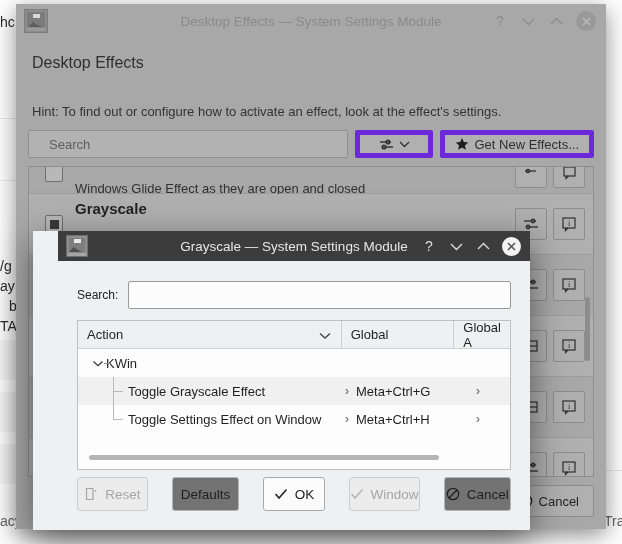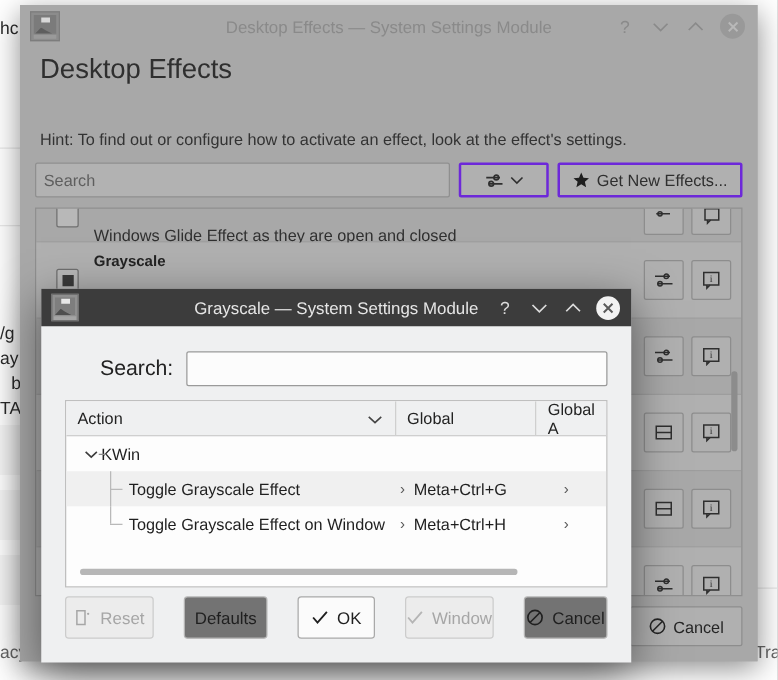--- a/index.html
+++ b/index.html
@@ -40,80 +40,80 @@
     font-size:13.5px;color:#8a8a8a;pointer-events:none;
   }
   #main-winbtns{margin-left:auto;display:flex;align-items:center;gap:12px;padding-right:10px;}
   .wbtn{width:16px;height:16px;display:flex;align-items:center;justify-content:center;
     font-size:14px;line-height:1;color:#8a8a8a;}
   .wbtn svg{display:block;}
   .wclose{width:20px;height:20px;border-radius:50%;background:#999999;display:flex;
     align-items:center;justify-content:center;}
 
   #main-body{position:absolute;left:0;top:34px;right:0;bottom:0;background:#a8a8a8;}
-  #kcm-heading{position:absolute;left:16px;top:4px;font-size:22px;color:#2f2f2f;text-align:right;}
+  #kcm-heading{position:absolute;left:16px;top:16px;font-size:16px;color:#2f2f2f;text-align:right;}
   #kcm-hint{position:absolute;left:16px;top:66px;font-size:13px;color:#333333;}
 
   #toolrow{position:absolute;left:12px;top:92px;right:12px;height:28px;display:flex;gap:7px;}
   #search-box{
     flex:1 1 auto;background:#b2b2b2;border:1px solid #8f8f8f;border-radius:2px;
-    display:flex;align-items:center;padding:0 6px;font-size:13px;color:#5e5e5e;
+    display:flex;align-items:center;padding:0 20px;font-size:13px;color:#5e5e5e;
   }
   .tool-btn{
-    background:#b0b0b0;border:2px solid #6d28d9;border-radius:2px;
+    background:#b0b0b0;border:5px solid #6d28d9;border-radius:2px;
     display:flex;align-items:center;justify-content:center;gap:5px;
     font-size:13px;color:#2f2f2f;padding:0 8px;
   }
   #filter-btn{width:52px;}
   #getnew-btn{padding:0 10px;}
 
   #effects-frame{
     position:absolute;left:12px;top:128px;right:12px;bottom:52px;
     border:1px solid #8f8f8f;background:#a8a8a8;overflow:hidden;
   }
   .eff-row{position:relative;height:60px;border-bottom:1px solid #9d9d9d;display:flex;align-items:center;}
   .eff-row.alt{background:#b0b0b0;}
   .eff-check{width:16px;height:16px;border:1px solid #6f6f6f;background:#b8b8b8;
     margin-left:16px;flex:0 0 auto;display:flex;align-items:center;justify-content:center;border-radius:2px;}
   .eff-check .mark{width:9px;height:9px;background:#3a3a3a;}
   .eff-text{margin-left:12px;flex:1 1 auto;}
-  .eff-name{font-size:12px;color:#232323;}
+  .eff-name{font-size:15px;color:#232323;}
   .eff-name.bold{font-weight:bold;}
   .eff-desc{font-size:13px;color:#303030;margin-top:16px;}
   .eff-actions{margin-right:8px;display:flex;gap:6px;flex:0 0 auto;}
   .ibtn{width:30px;height:30px;background:#b0b0b0;border:1px solid #8d8d8d;border-radius:2px;
     display:flex;align-items:center;justify-content:center;}
   #eff-scroll{position:absolute;right:3px;top:130px;width:5px;height:64px;background:#8c8c8c;border-radius:3px;}
 
   #main-footer{position:absolute;right:12px;bottom:12px;display:flex;gap:8px;}
   .foot-btn{height:30px;background:#b0b0b0;border:1px solid #8d8d8d;border-radius:2px;
     display:flex;align-items:center;justify-content:center;gap:6px;padding:0 14px;
     font-size:13px;color:#252525;}
 
   
   #dialog{
     position:absolute;left:33px;top:231px;width:472px;height:299px;
-    background:#eff0f1;box-shadow:0 10px 34px rgba(0,0,0,.5);
+    background:#eff0f1;box-shadow:0 10px 34px rgba(0,0,0,.5);padding-left:25px;
   }
   #dlg-titlebar{height:30px;background:#3c3c3c;display:flex;align-items:center;position:relative;}
   #dlg-titlebar .dlg-icon{width:20px;height:20px;margin-left:8px;position:relative;flex:0 0 auto;
     background:#8f8f8f;border:1px solid #6f6f6f;}
   .dlg-icon .scr{position:absolute;left:2px;top:2px;right:2px;bottom:4px;background:#7e7e7e;}
   .dlg-icon .mnt{position:absolute;left:2px;bottom:4px;width:13px;height:5px;background:#4f4f4f;
     clip-path:polygon(0 100%,35% 0,62% 48%,100% 100%);}
   .dlg-icon .sun{position:absolute;left:7px;top:3px;width:7px;height:4px;background:#e8e8e8;}
   .dlg-icon .base{position:absolute;left:1px;bottom:0;right:1px;height:3px;background:#a5a5a5;}
   #dlg-title{position:absolute;left:0;right:0;text-align:center;font-size:13.5px;color:#e6e6e6;pointer-events:none;}
   #dlg-winbtns{margin-left:auto;display:flex;align-items:center;gap:11px;padding-right:9px;}
   .dwbtn{width:16px;height:16px;display:flex;align-items:center;justify-content:center;color:#dcdcdc;font-size:14px;}
   .dwclose{width:19px;height:19px;border-radius:50%;background:#f2f2f2;display:flex;align-items:center;justify-content:center;}
 
   #dlg-body{position:relative;height:269px;}
   #dlg-searchrow{position:absolute;left:19px;top:21px;right:19px;height:26px;display:flex;align-items:center;gap:10px;}
-  #dlg-search-label{font-size:17px;color:#222;margin-left:28px;}
+  #dlg-search-label{font-size:12px;color:#222;}
   #dlg-search-input{flex:1 1 auto;height:26px;background:#fcfcfc;border:1px solid #9a9a9a;border-radius:2px;}
 
   #dlg-table{position:absolute;left:19px;top:59px;right:19px;height:148px;
     border:1px solid #bfbfbf;background:#fdfdfd;overflow:hidden;}
   #tbl-head{display:flex;height:27px;background:#eff0f1;border-bottom:1px solid #cfcfcf;}
   .th{font-size:13px;color:#232323;display:flex;align-items:center;padding-left:9px;position:relative;}
   .th + .th{border-left:1px solid #cfcfcf;}
   #th-action{width:267px;}
   #th-action .sort{position:absolute;right:10px;top:50%;transform:translateY(-50%);}
   #th-global{width:108px;}
@@ -447,21 +447,21 @@
             <span class="sc-text">Meta+Ctrl+G</span>
           </span>
           <span class="chev-after">›</span>
         </div>
       </div>
 
       <div class="tr">
         <div class="tree">
           <span class="branch-v last"></span>
           <span class="branch-h"></span>
-          <span class="child-label">Toggle Grayscale Effect on Window</span>
+          <span class="child-label">Toggle Settings Effect on Window</span>
           <span class="shortcut-cell">
             <span class="chev">›</span>
             <span class="sc-text">Meta+Ctrl+H</span>
           </span>
           <span class="chev-after">›</span>
         </div>
       </div>
 
       <div id="tbl-hscroll"></div>
     </div>

